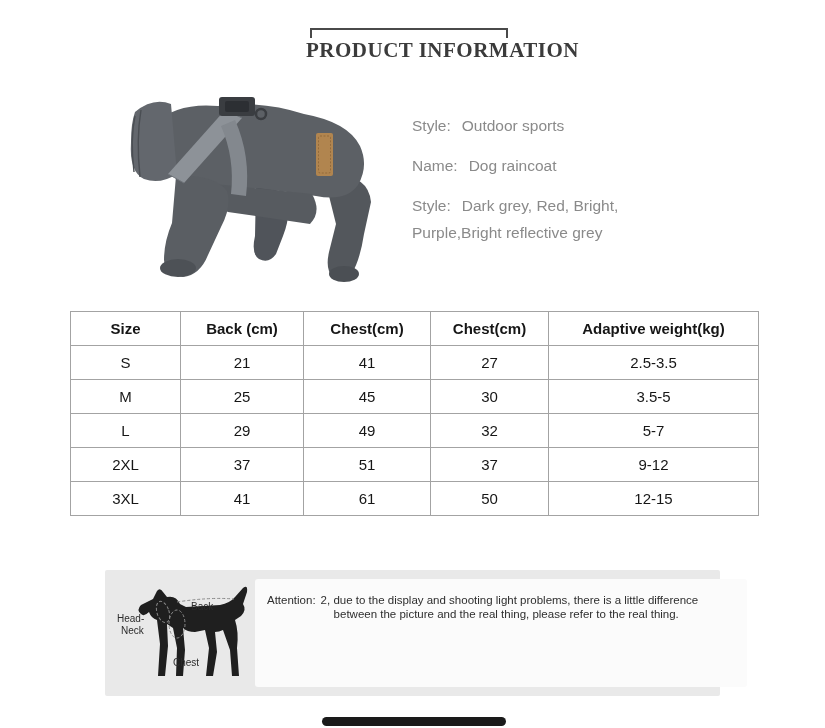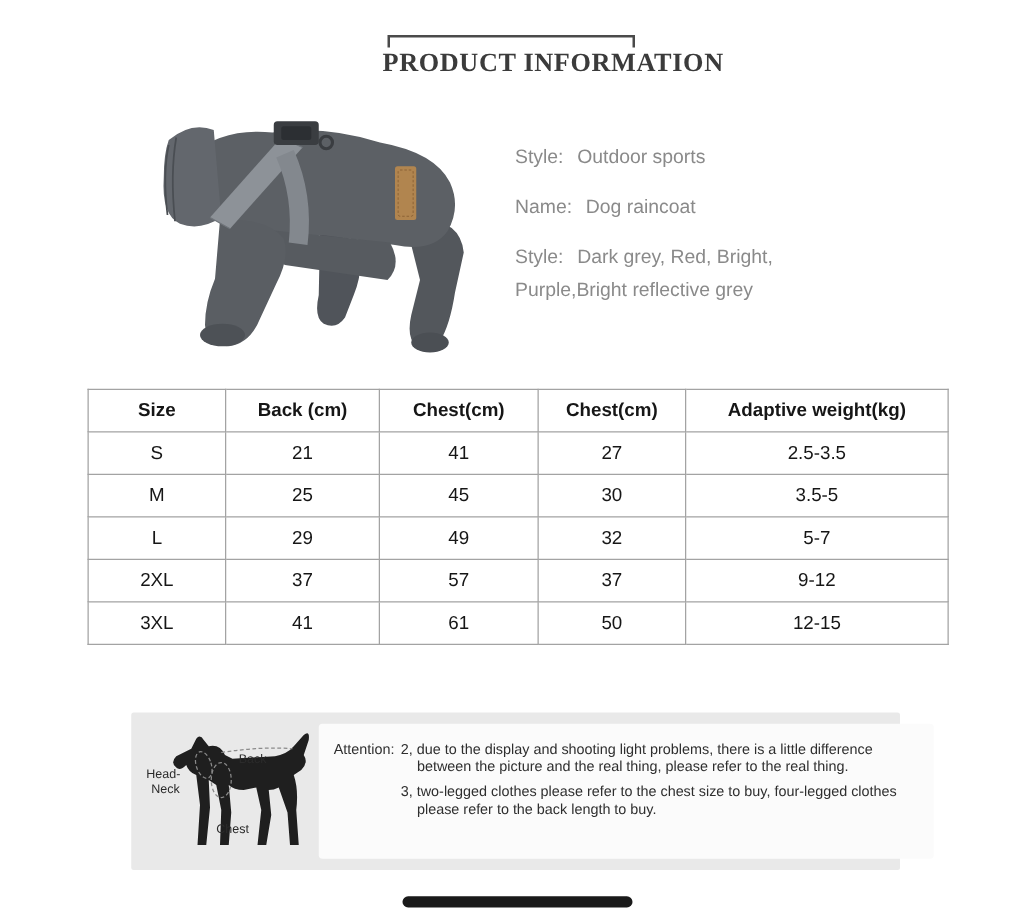--- a/index.html
+++ b/index.html
@@ -155,21 +155,21 @@
       <tr>
         <td>L</td>
         <td>29</td>
         <td>49</td>
         <td>32</td>
         <td>5-7</td>
       </tr>
       <tr>
         <td>2XL</td>
         <td>37</td>
-        <td>57</td>
+        <td>51</td>
         <td>37</td>
         <td>9-12</td>
       </tr>
       <tr>
         <td>3XL</td>
         <td>41</td>
         <td>61</td>
         <td>50</td>
         <td>12-15</td>
       </tr>
@@ -186,20 +186,19 @@
       <text x="2" y="38" font-size="10" fill="#2b2b2b">Head-</text>
       <text x="6" y="50" font-size="10" fill="#2b2b2b">Neck</text>
       <text x="76" y="26" font-size="10" fill="#2b2b2b">Back</text>
       <text x="58" y="82" font-size="10" fill="#2b2b2b">Chest</text>
     </svg>
 
     <div class="attention-inner">
       <div class="attention-label">Attention:</div>
       <div class="attention-items">
         <div class="item">2, due to the display and shooting light problems, there is a little difference between the picture and the real thing, please refer to the real thing.</div>
-        <div class="item">3, two-legged clothes please refer to the chest size to buy, four-legged clothes please refer to the back length to buy.</div>
       </div>
     </div>
   </div>
 
   <div class="bottom-bar"></div>
 
 </div>
 
 </body></html>

